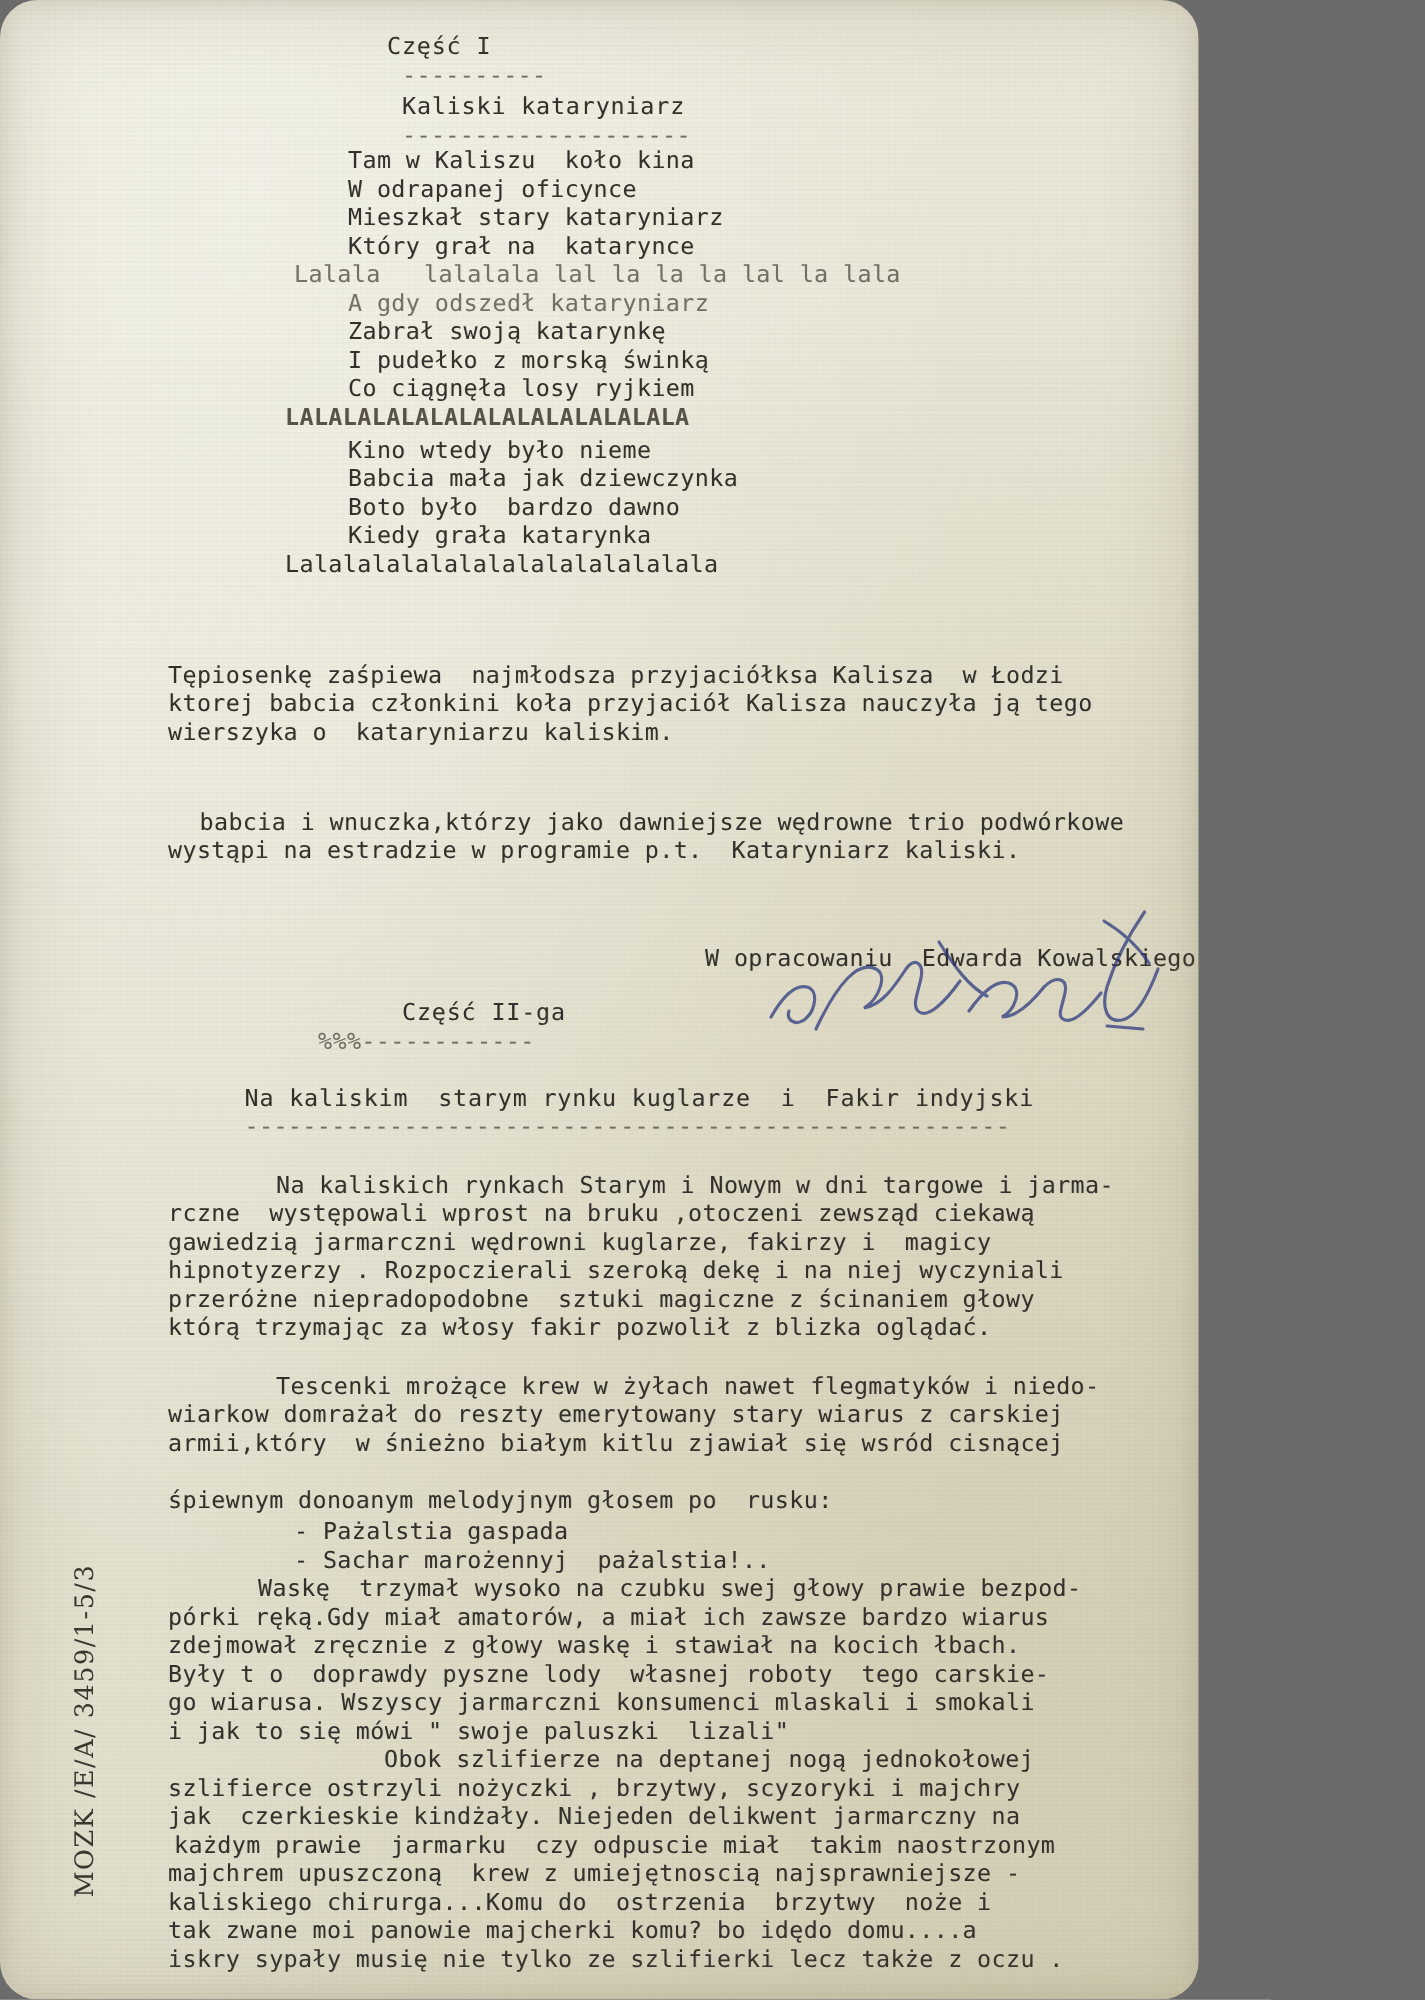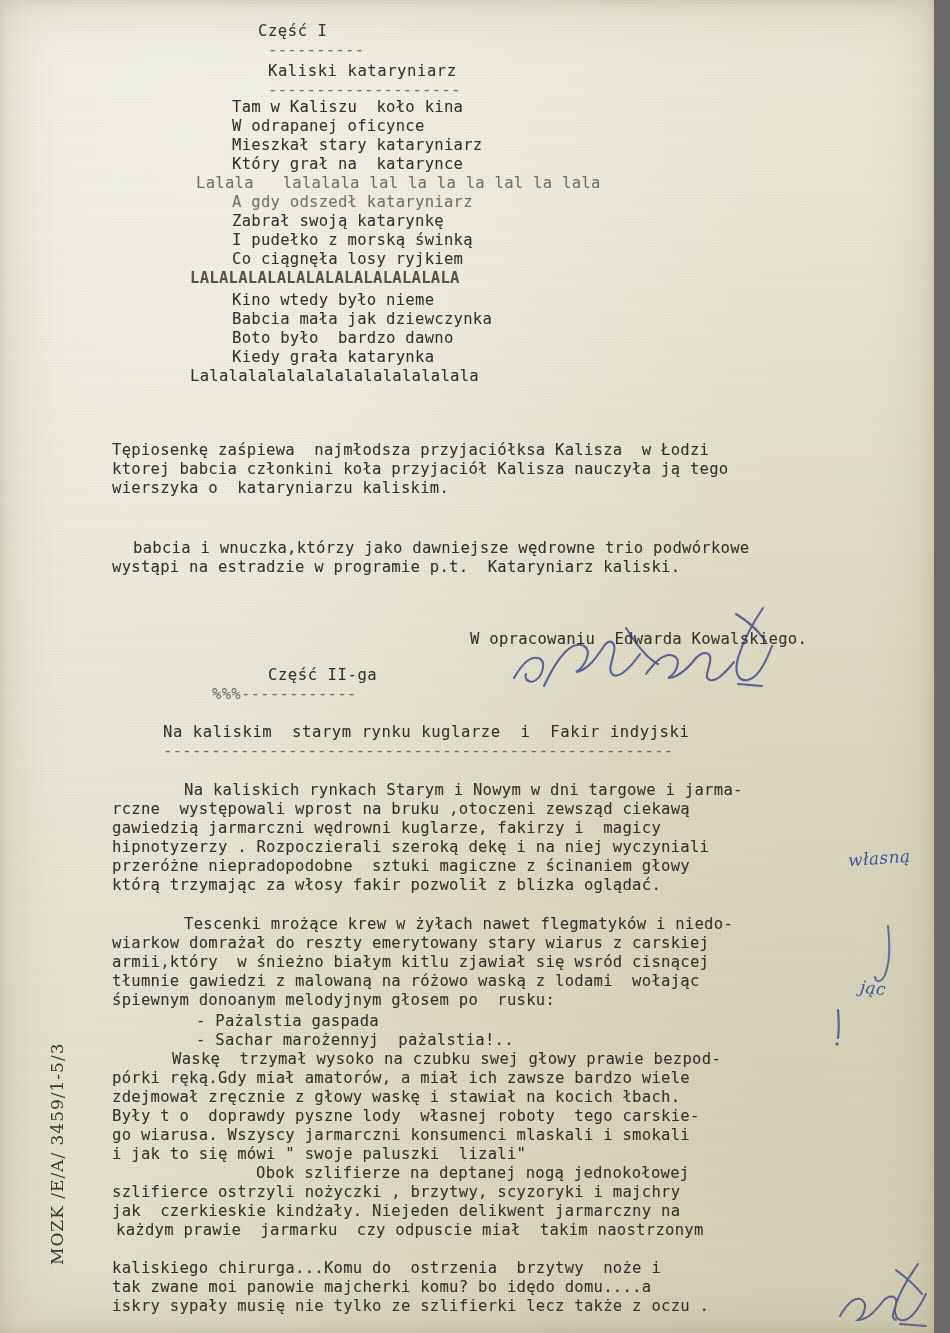--- a/index.html
+++ b/index.html
@@ -2,30 +2,31 @@
 <html><head>
 <meta charset="utf-8">
 <style>
   html, body {
     margin: 0;
     padding: 0;
     background: #6b6b6b;
   }
   .page {
     position: relative;
-    width: 934px;
+    width: 799px;
     height: 1333px;
     background: #e8e6d8;
     background-image:
       radial-gradient(ellipse at 20% 10%, rgba(255,255,255,0.35), rgba(255,255,255,0) 55%),
       radial-gradient(ellipse at 85% 85%, rgba(180,170,130,0.30), rgba(255,255,255,0) 60%),
       linear-gradient(160deg, #eceadb 0%, #e6e3d2 45%, #dedbc8 100%);
     overflow: hidden;
     font-family: "DejaVu Sans Mono", "Liberation Mono", monospace;
     color: #2c2a28;
+    border-radius: 25px;
   }
   .grain {
     position: absolute;
     inset: 0;
     pointer-events: none;
     background-image:
       repeating-linear-gradient(0deg, rgba(120,110,80,0.035) 0px, rgba(120,110,80,0.035) 1px, rgba(255,255,255,0) 1px, rgba(255,255,255,0) 3px),
       repeating-linear-gradient(90deg, rgba(120,110,80,0.025) 0px, rgba(120,110,80,0.025) 1px, rgba(255,255,255,0) 1px, rgba(255,255,255,0) 4px);
     opacity: 0.8;
   }
@@ -136,37 +137,37 @@
   <div class="typed" style="left:184px; top:781px;">Na kaliskich rynkach Starym i Nowym w dni targowe i jarma-</div>
   <div class="typed" style="left:112px; top:800px;">rczne  występowali wprost na bruku ,otoczeni zewsząd ciekawą</div>
   <div class="typed" style="left:112px; top:819px;">gawiedzią jarmarczni wędrowni kuglarze, fakirzy i  magicy</div>
   <div class="typed" style="left:112px; top:838px;">hipnotyzerzy . Rozpoczierali szeroką dekę i na niej wyczyniali</div>
   <div class="typed" style="left:112px; top:857px;">przeróżne niepradopodobne  sztuki magiczne z ścinaniem głowy</div>
   <div class="typed" style="left:112px; top:876px;">którą trzymając za włosy fakir pozwolił z blizka oglądać.</div>
 
   <div class="typed" style="left:184px; top:915px;">Tescenki mrożące krew w żyłach nawet flegmatyków i niedo-</div>
   <div class="typed" style="left:112px; top:934px;">wiarkow domrażał do reszty emerytowany stary wiarus z carskiej</div>
   <div class="typed" style="left:112px; top:953px;">armii,który  w śnieżno białym kitlu zjawiał się wsród cisnącej</div>
-  <div class="typed" style="left:112px; top:972px;">tłumnie gawiedzi z malowaną na różowo waską z lodami  wołając</div>
   <div class="typed" style="left:112px; top:991px;">śpiewnym donoanym melodyjnym głosem po  rusku:</div>
 
   <div class="typed" style="left:196px; top:1012px;">- Pażalstia gaspada</div>
   <div class="typed" style="left:196px; top:1031px;">- Sachar marożennyj  pażalstia!..</div>
 
   <div class="typed" style="left:172px; top:1050px;">Waskę  trzymał wysoko na czubku swej głowy prawie bezpod-</div>
-  <div class="typed" style="left:112px; top:1069px;">pórki ręką.Gdy miał amatorów, a miał ich zawsze bardzo wiele</div>
+  <div class="typed" style="left:112px; top:1069px;">pórki ręką.Gdy miał amatorów, a miał ich zawsze bardzo wiarus</div>
   <div class="typed" style="left:112px; top:1088px;">zdejmował zręcznie z głowy waskę i stawiał na kocich łbach.</div>
   <div class="typed" style="left:112px; top:1107px;">Były t o  doprawdy pyszne lody  własnej roboty  tego carskie-</div>
   <div class="typed" style="left:112px; top:1126px;">go wiarusa. Wszyscy jarmarczni konsumenci mlaskali i smokali</div>
   <div class="typed" style="left:112px; top:1145px;">i jak to się mówi " swoje paluszki  lizali"</div>
 
   <div class="typed" style="left:256px; top:1164px;">Obok szlifierze na deptanej nogą jednokołowej</div>
   <div class="typed" style="left:112px; top:1183px;">szlifierce ostrzyli nożyczki , brzytwy, scyzoryki i majchry</div>
   <div class="typed" style="left:112px; top:1202px;">jak  czerkieskie kindżały. Niejeden delikwent jarmarczny na</div>
   <div class="typed" style="left:116px; top:1221px;">każdym prawie  jarmarku  czy odpuscie miał  takim naostrzonym</div>
+  <div class="typed" style="left:112px; top:1240px;">majchrem upuszczoną  krew z umiejętnoscią najsprawniejsze -</div>
   <div class="typed" style="left:112px; top:1259px;">kaliskiego chirurga...Komu do  ostrzenia  brzytwy  noże i</div>
   <div class="typed" style="left:112px; top:1278px;">tak zwane moi panowie majcherki komu? bo idędo domu....a</div>
   <div class="typed" style="left:112px; top:1297px;">iskry sypały musię nie tylko ze szlifierki lecz także z oczu .</div>
 
   <div class="hand" style="left:848px; top:848px;">własną</div>
   <div class="hand" style="left:860px; top:978px; transform: rotate(6deg);">jąc</div>
 
   <svg class="sig" style="left:872px; top:920px;" width="30" height="70" viewBox="0 0 30 70">
     <path d="M16 6 C18 24 18 40 14 52 C11 62 4 64 3 57" fill="none" stroke="#2a3f8f" stroke-width="2" stroke-linecap="round" opacity="0.8"></path>
   </svg>

